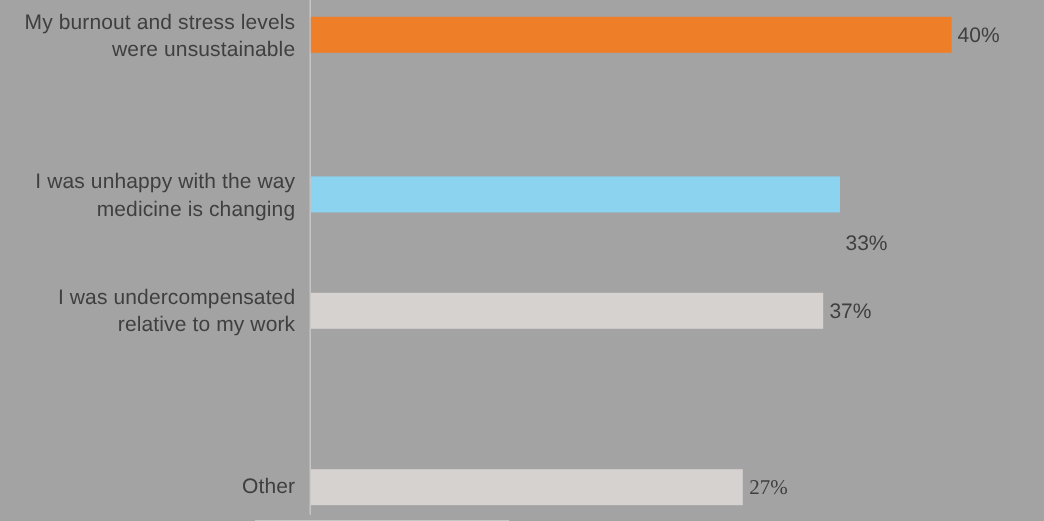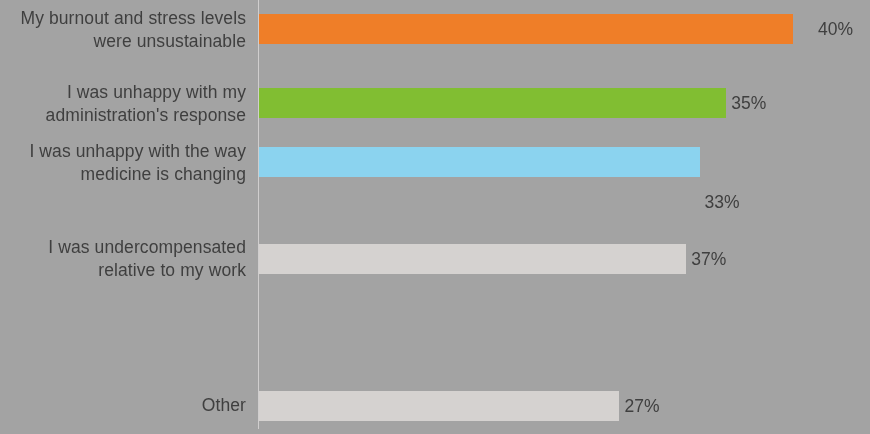--- a/index.html
+++ b/index.html
@@ -80,32 +80,24 @@
 
 <div id="chart-root">
 
   <div class="category-axis"></div>
 
   <div class="bar-row" style="top:0px;">
     <div class="cat-label" style="top:7px;">My burnout and stress levels
 were unsustainable</div>
     <div class="bar-track" style="top:14px;">
       <div class="bar" id="bar0" style="width: 534px; background: rgb(239, 126, 40);"></div>
-      <div class="bar-value" id="val0" style="left: 554px;">40%</div>
+      <div class="bar-value" id="val0" style="left: 534px;">40%</div>
     </div>
   </div>
 
-  <div class="bar-row" style="top:70px;">
-    <div class="cat-label" style="top:11px;">I was unhappy with my
-administration's response</div>
-    <div class="bar-track" style="top:18px;">
-      <div class="bar" id="bar1" style="width: 467.25px; background: rgb(129, 190, 50);"></div>
-      <div class="bar-value" id="val1" style="left: 467.25px;">35%</div>
-    </div>
-  </div>
 
   <div class="bar-row" style="top:128px;">
     <div class="cat-label" style="top:12px;">I was unhappy with the way
 medicine is changing</div>
     <div class="bar-track" style="top:19px;">
       <div class="bar" id="bar2" style="width: 440.55px; background: rgb(139, 211, 239);"></div>
       <div class="bar-value" id="val2" style="left: 440.55px; margin-top: 40px;">33%</div>
     </div>
   </div>
 
@@ -116,17 +108,17 @@
       <div class="bar" id="bar3" style="width: 427.2px; background: rgb(213, 210, 208);"></div>
       <div class="bar-value" id="val3" style="left: 427.2px;">37%</div>
     </div>
   </div>
 
 
   <div class="bar-row" style="top:369px;">
     <div class="cat-label" style="top:25px;">Other</div>
     <div class="bar-track" style="top:22px;">
       <div class="bar" id="bar5" style="width: 360.45px; background: rgb(213, 210, 208);"></div>
-      <div class="bar-value" id="val5" style="left: 360.45px;">27%</div>
+      <div class="bar-value" id="val5" style="left: 360.45px; font-family: Liberation Serif, serif;">27%</div>
     </div>
   </div>
 
 </div>
 
 </body></html>

